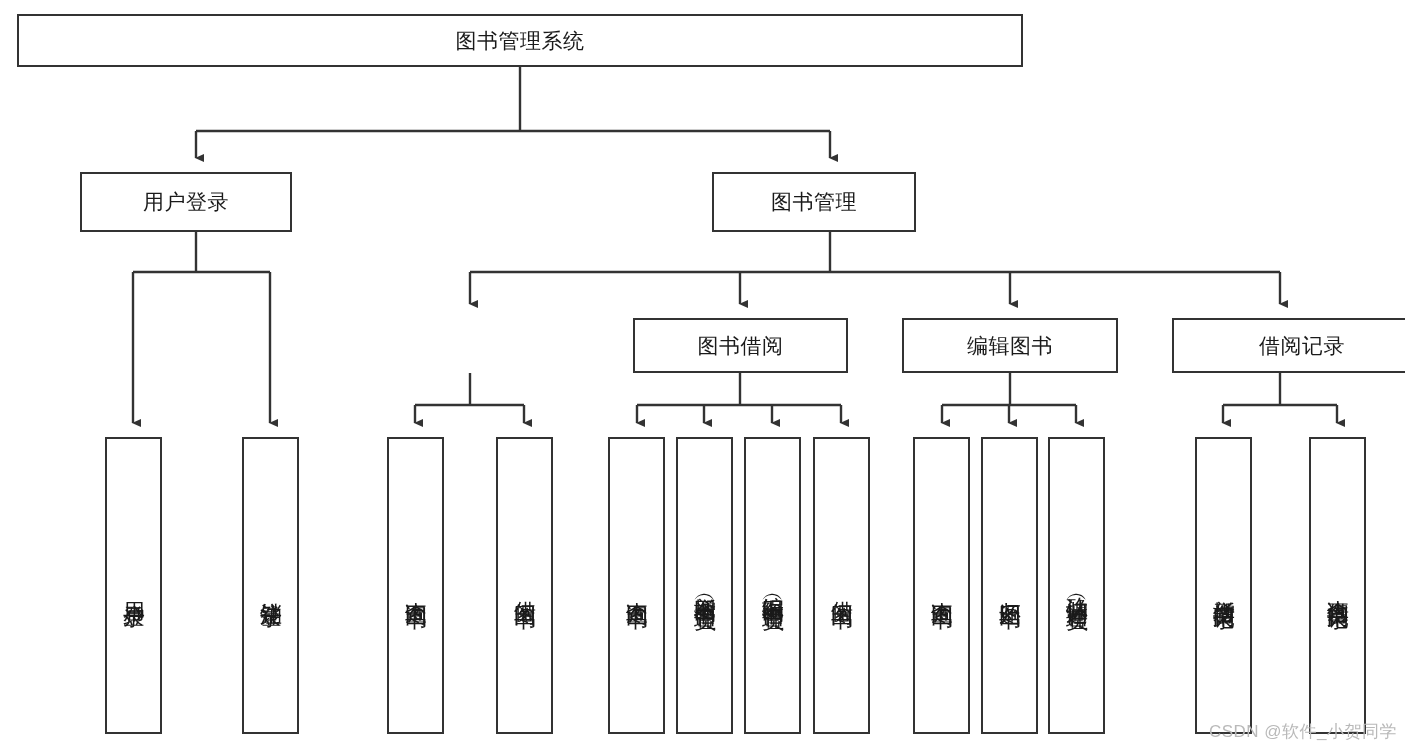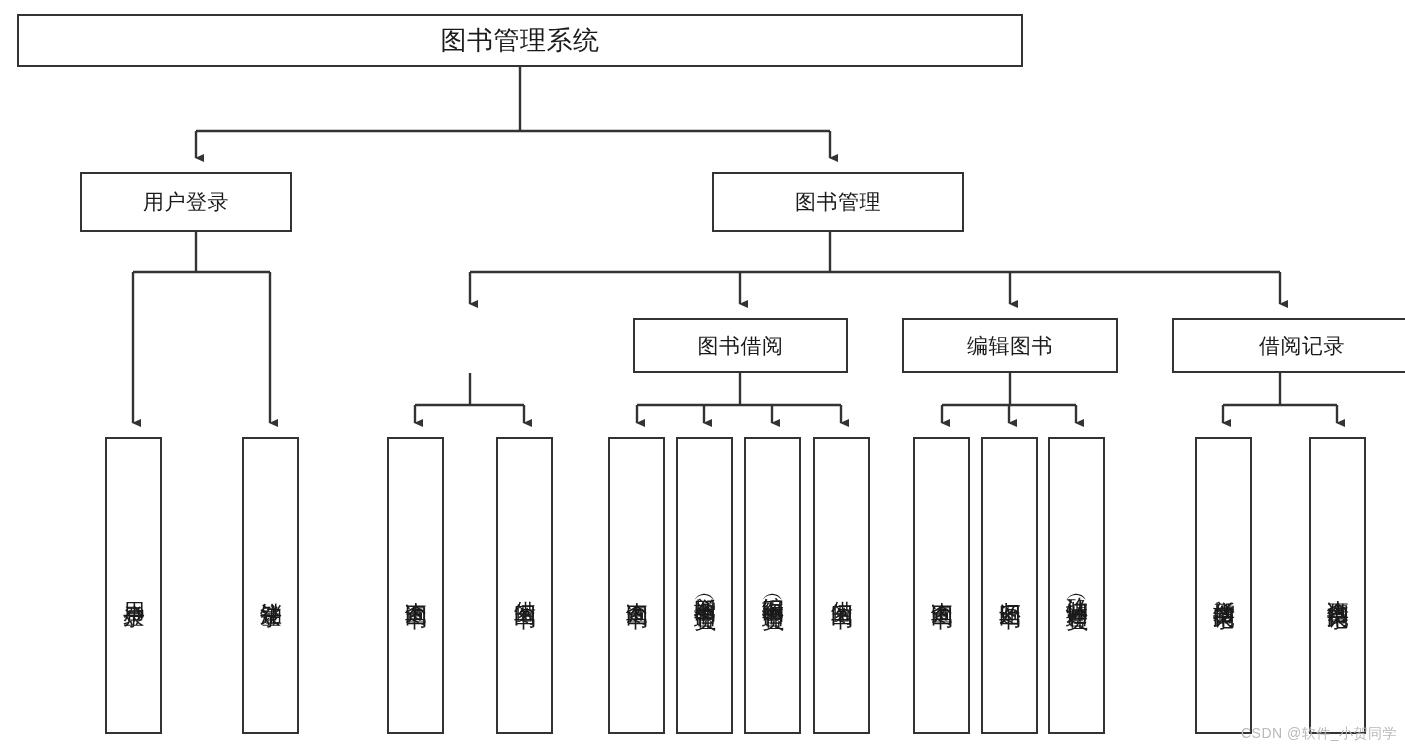--- a/index.html
+++ b/index.html
@@ -33,21 +33,21 @@
     align-items: center;
     justify-content: center;
     color: #1a1a1a;
   }
   .node-label-h {
     font-size: 21px;
     line-height: 1.2;
     letter-spacing: 0.5px;
     white-space: nowrap;
   }
-  .node-box.root .node-label-h { font-size: 26px; }
+  .node-box.root .node-label-h { font-size: 21px; }
   .node-box.leaf {
     align-items: flex-start;
     justify-content: center;
     padding-top: 4px;
   }
   .node-label-v {
     writing-mode: vertical-rl;
     text-orientation: upright;
     font-size: 22px;
     line-height: 1.22;
@@ -59,21 +59,21 @@
     display: flex;
     align-items: center;
     justify-content: center;
     width: 100%;
     height: 100%;
   }
   .watermark {
     position: absolute;
     right: 8px;
     bottom: 4px;
-    font-size: 14px;
+    font-size: 17px;
     color: #b9b9b9;
     white-space: nowrap;
     letter-spacing: 0.5px;
   }
 </style>
 </head>
 <body>
 
 <div id="canvas">
 
@@ -127,21 +127,21 @@
     </g>
   </svg>
 
   <div class="node-box root" style="left:17px; top:14px; width:1006px; height:53px;">
     <span class="node-label-h">图书管理系统</span>
   </div>
 
   <div class="node-box" style="left:80px; top:172px; width:212px; height:60px;">
     <span class="node-label-h">用户登录</span>
   </div>
-  <div class="node-box" style="left:712px; top:172px; width:252px; height:60px;">
+  <div class="node-box" style="left:712px; top:172px; width:204px; height:60px;">
     <span class="node-label-h">图书管理</span>
   </div>
 
   <div class="node-box" style="left:633px; top:318px; width:215px; height:55px;">
     <span class="node-label-h">图书借阅</span>
   </div>
   <div class="node-box" style="left:902px; top:318px; width:216px; height:55px;">
     <span class="node-label-h">编辑图书</span>
   </div>
   <div class="node-box" style="left:1172px; top:318px; width:260px; height:55px;">

